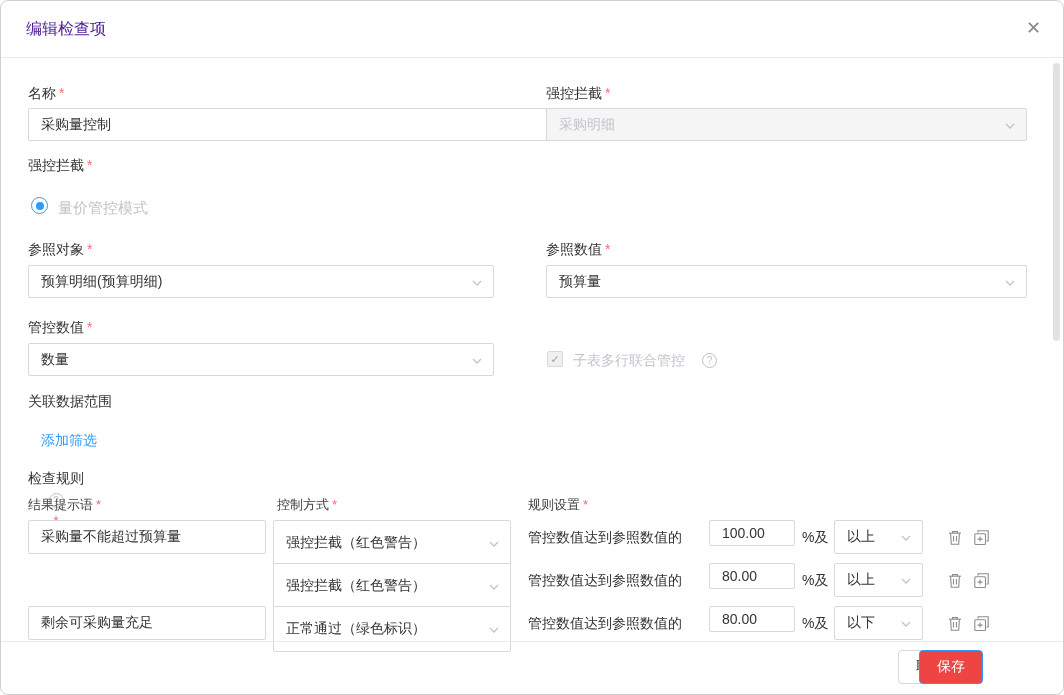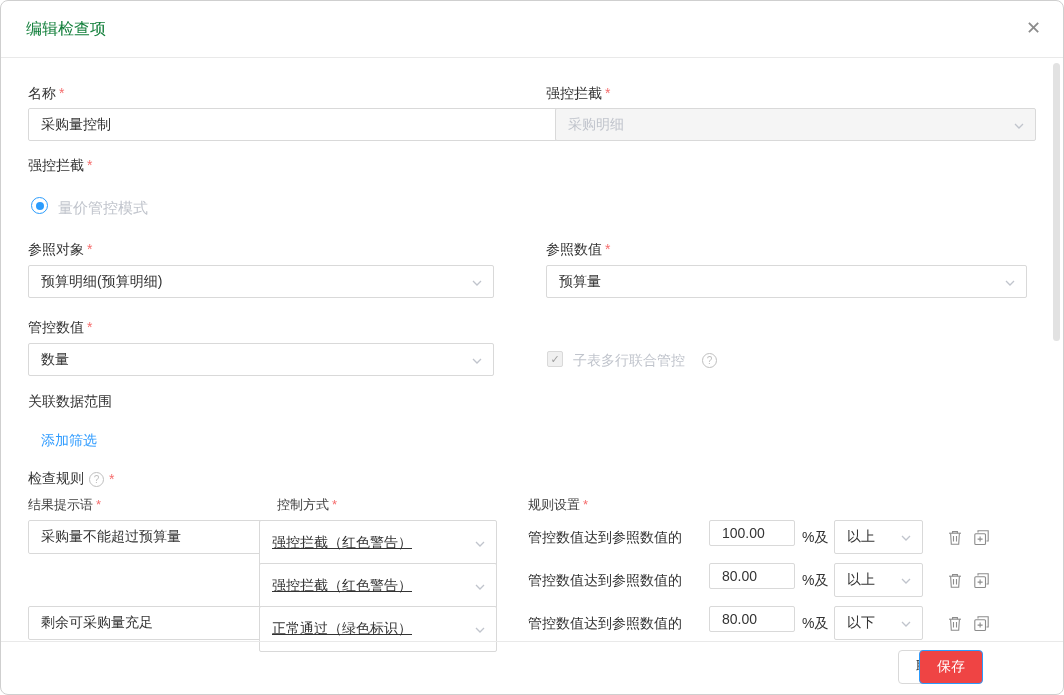--- a/index.html
+++ b/index.html
@@ -1,20 +1,20 @@
 <!DOCTYPE html>
 <html><head>
 <meta charset="utf-8">
 <style>
   * { margin:0; padding:0; box-sizing:border-box; }
   html,body { background:#fff; }
   body { font-family:"Liberation Sans","DejaVu Sans",sans-serif; }
   .dialog { position:relative; width:1064px; height:695px; background:#fff;
             border:1px solid #cfcfcf; border-radius:8px; overflow:hidden; }
-  .dialog-title { position:absolute; left:25px; top:18px; font-size:16px; color:#15803d; }
+  .dialog-title { position:absolute; left:25px; top:18px; font-size:16px; color:#4c1d95; }
   .close-btn { position:absolute; right:20px; top:16px; font-size:18px; color:#8c8c8c;
                cursor:pointer; line-height:1; padding:2px; }
   .hdiv { position:absolute; left:0; width:100%; height:1px; background:#e9e9e9; }
   .scroll-thumb { position:absolute; right:3px; top:62px; width:7px; height:278px;
                   border-radius:4px; background:#e2e2e2; }
 
   .label { position:absolute; font-size:14px; color:#333; white-space:nowrap; }
   .star { color:#f56c6c; margin-left:3px; }
 
   .txt-input { position:absolute; height:33px; border:1px solid #d9d9d9; border-radius:2px;
@@ -39,30 +39,30 @@
               font-size:11px; color:#9e9e9e; }
   .cb-label { position:absolute; left:572px; top:351px; font-size:14px; color:#c0c4cc; }
   .help-circle { display:inline-flex; width:15px; height:15px; border:1px solid #bfbfbf;
                  border-radius:50%; align-items:center; justify-content:center;
                  font-size:10px; color:#bfbfbf; }
   .help-abs { position:absolute; left:701px; top:352px; }
 
   .link { position:absolute; left:40px; top:431px; font-size:14px; color:#2e9bff; cursor:pointer; }
 
   .cr-row { position:absolute; left:27px; top:469px; display:flex; align-items:center; gap:5px;
-            font-size:14px; color:#333; }
+            font-size:14px; color:#333;flex-direction:column; }
 
   .rt-head { position:absolute; top:495px; left:0; width:100%; font-size:13px; color:#404040; }
   .rt-head .h1 { position:absolute; left:27px; }
   .rt-head .h2 { position:absolute; left:276px; }
   .rt-head .h3 { position:absolute; left:527px; }
 
   .rt-row { position:absolute; left:0; width:100%; height:34px; }
   .rt-row .prompt { left:27px; width:238px; height:34px; }
-  .rt-row .ctrl   { left:258px; width:238px; height:46px;text-decoration:underline; }
+  .rt-row .ctrl   { left:272px; width:238px; height:46px; }
   .rt-row .prefix { position:absolute; left:527px; line-height:34px; font-size:14px; color:#333; }
   .rt-row .num    { left:708px; width:86px; height:26px; }
   .rt-row .pct    { position:absolute; left:801px; line-height:34px; font-size:14px; color:#333; }
   .rt-row .dir    { left:833px; width:89px; height:34px; }
   .icon-btn { position:absolute; top:8px; width:18px; height:18px; cursor:pointer;
               display:flex; align-items:center; justify-content:center; }
   .icon-del { left:945px; }
   .icon-dup { left:971px; }
 
   .footer-btn { position:absolute; top:649px; width:64px; height:34px; border-radius:4px;
@@ -82,21 +82,21 @@
   <div class="scroll-thumb"></div>
 
   <div class="label" style="left:27px;top:84px;">
     <span>名称</span><span class="star">*</span>
   </div>
   <input class="txt-input" style="left: 27px; top: 107px; width: 530px;" value="采购量控制">
 
   <div class="label" style="left:545px;top:84px;">
     <span>强控拦截</span><span class="star">*</span>
   </div>
-  <div class="select disabled" style="left:545px;top:107px;width:481px;margin-left:9px;">
+  <div class="select disabled" style="left:545px;top:107px;width:481px;">
     <span class="val">采购明细</span>
     <span class="chev">
       <svg width="12" height="12" viewBox="0 0 12 12">
           <polyline points="2,4 6,8 10,4" fill="none" stroke="#c0c4cc" stroke-width="1.3"></polyline>
         </svg>
     </span>
   </div>
 
   <div class="label" style="left:27px;top:156px;">
     <span>强控拦截</span><span class="star">*</span>

